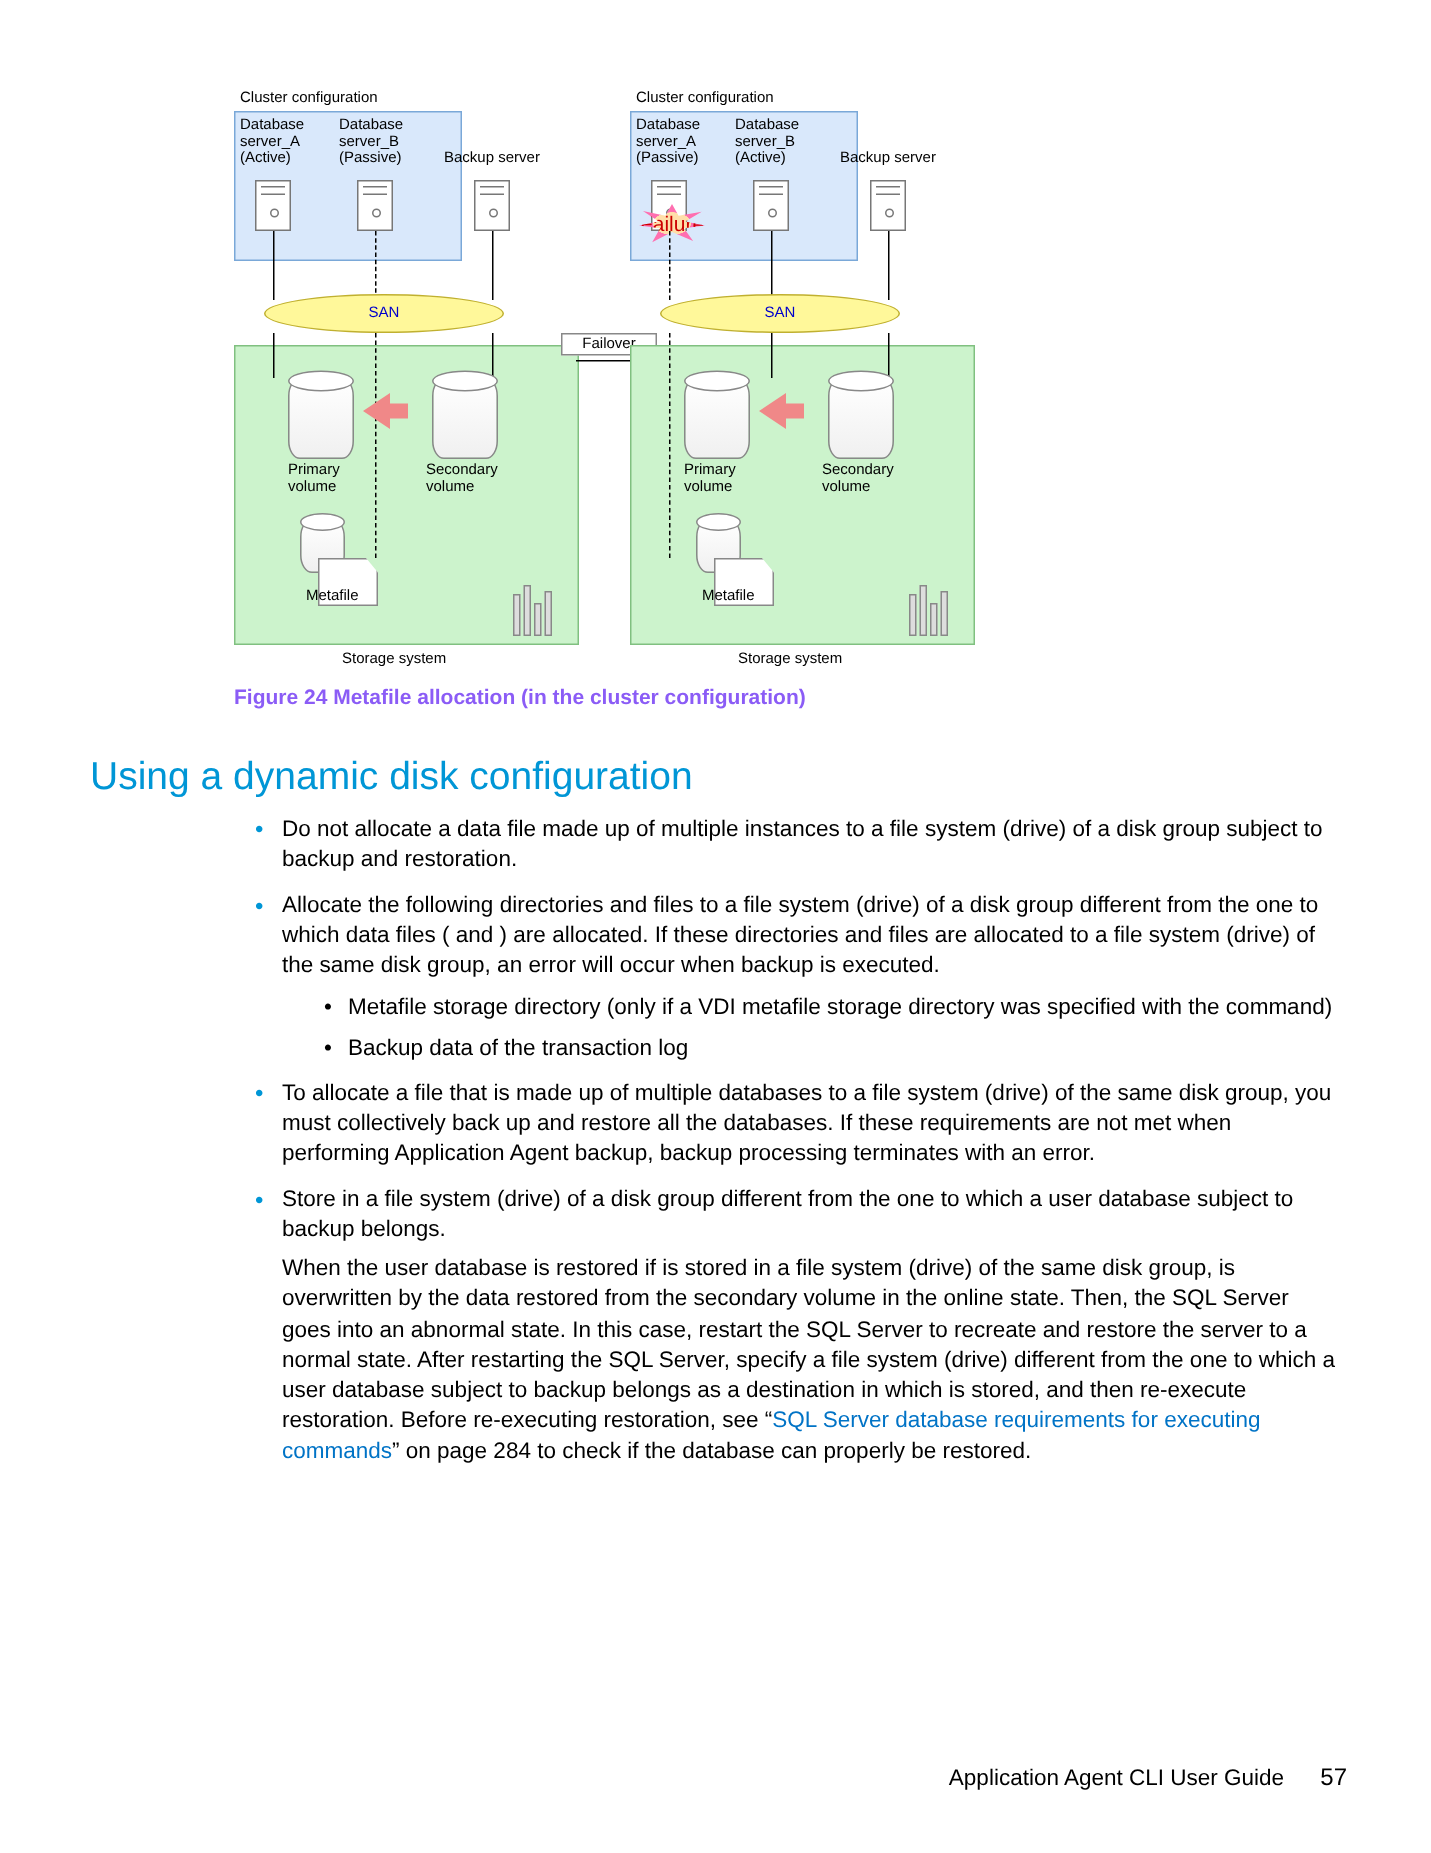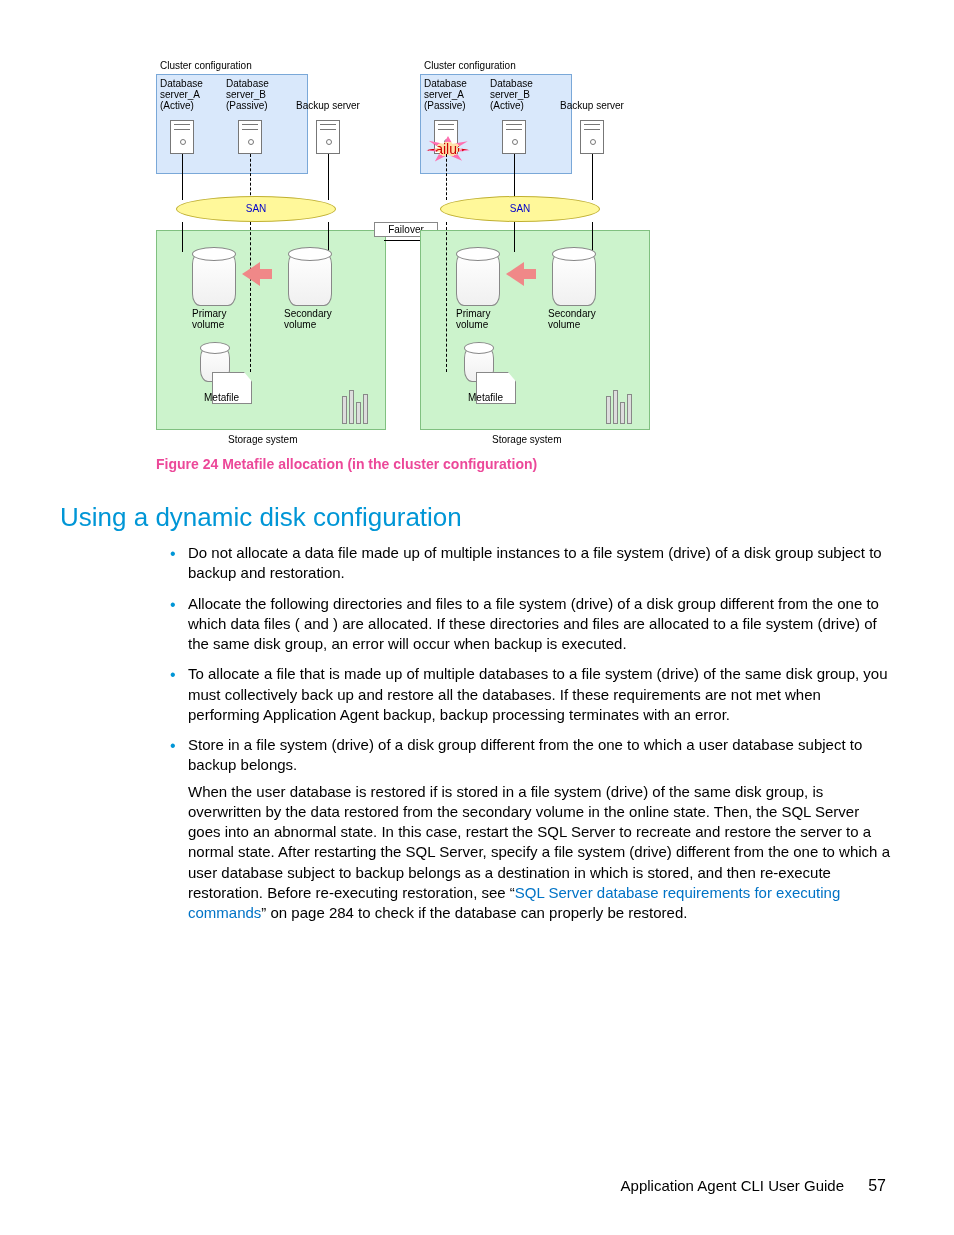--- a/index.html
+++ b/index.html
@@ -7,21 +7,21 @@
     font-family: Arial, Helvetica, sans-serif;
     width: 954px;
     height: 1235px;
     padding: 50px 60px 40px 60px;
     position: relative;
     background: #fff;
     color: #000;
   }
   .figure-area { text-align: center; margin-bottom: 10px; }
   .figure-caption {
-    color: #ec4899;
+    color: #8b5cf6;
     font-weight: bold;
     font-size: 14px;
     text-align: left;
     margin: 8px 0 30px 96px;
   }
   h2 {
     color: #0096d6;
     font-weight: 300;
     font-size: 26px;
     margin: 20px 0 10px 0;
@@ -60,21 +60,21 @@
     content: "•";
     color: #000;
     position: absolute;
     left: 0;
   }
   .para { margin-top: 6px; font-size: 15px; line-height: 1.35; }
   .link { color: #0073c6; }
   .footer {
     position: absolute;
     bottom: 40px;
-    right: 68px;
+    right: 56px;
     font-size: 15px;
   }
   .pagenum { margin-left: 20px; font-size: 16px; }
 
   
   .diagram {
     width: 506px; height: 396px;
     margin-left: 96px;
     position: relative;
     font-family: Arial, sans-serif;
@@ -248,20 +248,22 @@
 
 <div class="figure-caption">Figure 24 Metafile allocation (in the cluster configuration)</div>
 
 <h2>Using a dynamic disk configuration</h2>
 
 <ul class="outer">
   <li><span>Do not allocate a data file made up of multiple instances to a file system (drive) of a disk group subject to backup and restoration.</span></li>
   <li>
     <span>Allocate the following directories and files to a file system (drive) of a disk group different from the one to which data files (           and          ) are allocated. If these directories and files are allocated to a file system (drive) of the same disk group, an error will occur when backup is executed.</span>
     <ul class="inner">
+      <li><span>Metafile storage directory (only if a VDI metafile storage directory was specified with the                      command)</span></li>
+      <li><span>Backup data of the transaction log</span></li>
     </ul>
   </li>
   <li><span>To allocate a file that is made up of multiple databases to a file system (drive) of the same disk group, you must collectively back up and restore all the databases. If these requirements are not met when performing Application Agent backup, backup processing terminates with an error.</span></li>
   <li>
     <span>Store              in a file system (drive) of a disk group different from the one to which a user database subject to backup belongs.</span>
     <div class="para">
       <span>When the user database is restored if               is stored in a file system (drive) of the same disk group,              is overwritten by the data restored from the secondary volume in the online state. Then, the SQL Server goes into an abnormal state. In this case, restart the SQL Server to recreate              and restore the server to a normal state. After restarting the SQL Server, specify a file system (drive) different from the one to which a user database subject to backup belongs as a destination in which              is stored, and then re-execute restoration. Before re-executing restoration, see “</span><span class="link">SQL Server database requirements for executing commands</span><span>” on page 284 to check if the database can properly be restored.</span>
     </div>
   </li>
 </ul>

